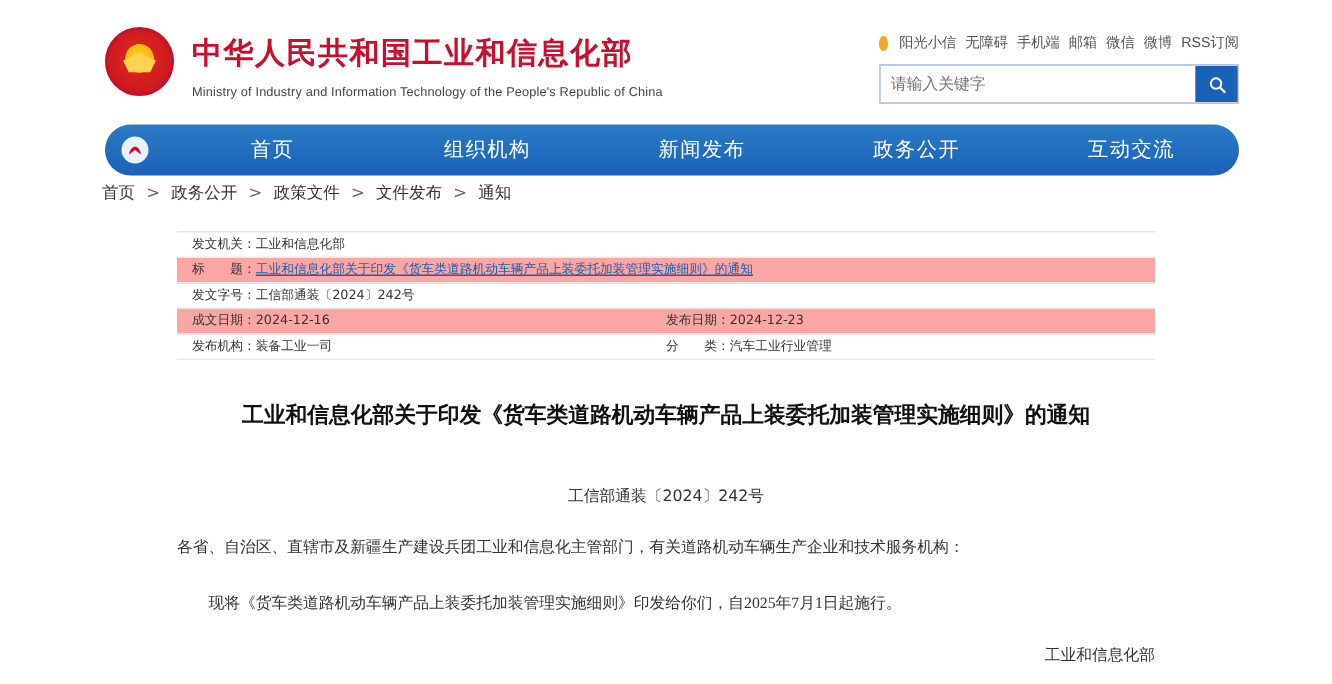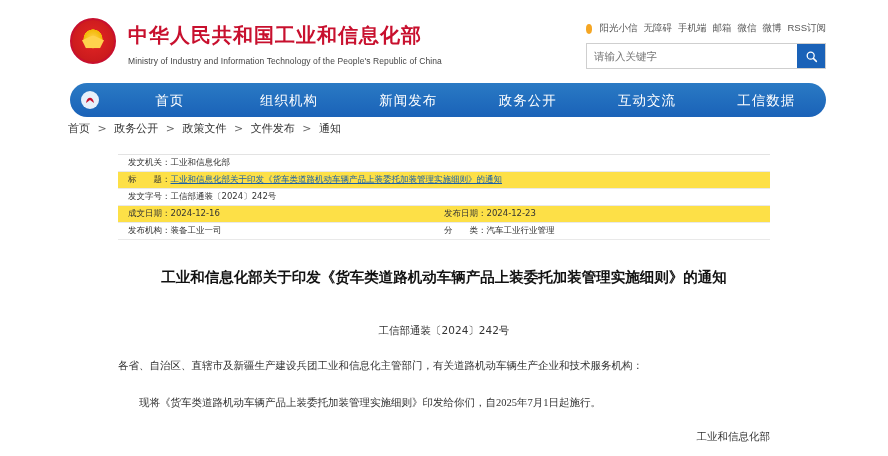--- a/index.html
+++ b/index.html
@@ -106,21 +106,21 @@
     margin: 18px 118px 5px 118px;
     border-top: 1px solid #e3e3e3;
     font-size: 8.5px; color: #333;
     font-family: "DejaVu Sans", "Liberation Sans", sans-serif;
   }
   .meta-row {
     display: flex; align-items: center;
     min-height: 17px; border-bottom: 1px solid #e9e9e9;
     padding: 2px 10px;
   }
-  .meta-row.alt { background: #fde047; }
+  .meta-row.alt { background: #fca5a5; }
   .meta-cell { display: flex; align-items: baseline; }
   .meta-cell.half { width: 50%; }
   .meta-label { color: #333; white-space: nowrap; }
   .meta-value { color: #333; }
   .meta-value.link { color: #1a5fa8; text-decoration: underline; }
 
   
   .doc-title {
     margin: 26px 90px 0 90px;
     text-align: center;
@@ -187,21 +187,20 @@
         <circle cx="10" cy="10" r="9" fill="#e8f0fa"></circle>
         <path d="M6 13 C7 6, 13 6, 14 13 L10 10 Z" fill="#c8102e"></path>
       </svg>
     </div>
     <div class="nav-items">
       <div class="nav-item">首页</div>
       <div class="nav-item">组织机构</div>
       <div class="nav-item">新闻发布</div>
       <div class="nav-item">政务公开</div>
       <div class="nav-item">互动交流</div>
-      <div class="nav-item">工信数据</div>
     </div>
   </div>
 
   <div class="breadcrumb">
     <span>首页</span>
     <span class="sep">&gt;</span>
     <span>政务公开</span>
     <span class="sep">&gt;</span>
     <span>政策文件</span>
     <span class="sep">&gt;</span>

